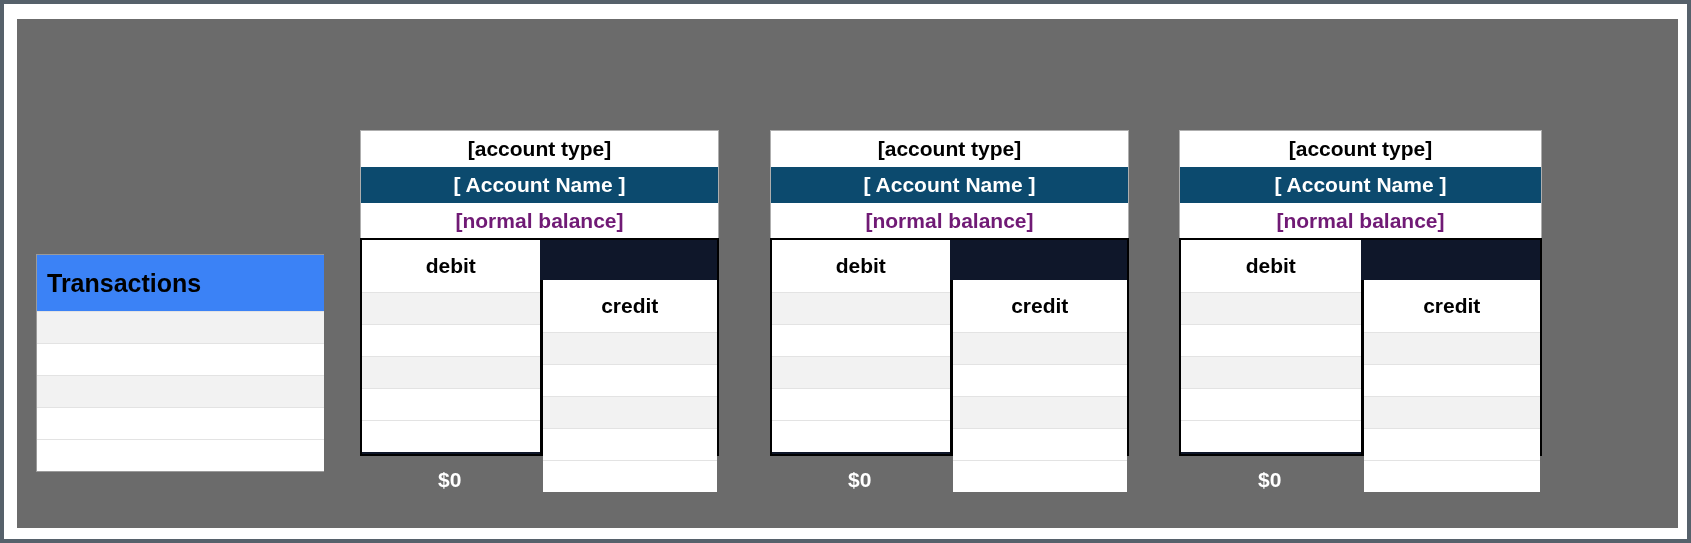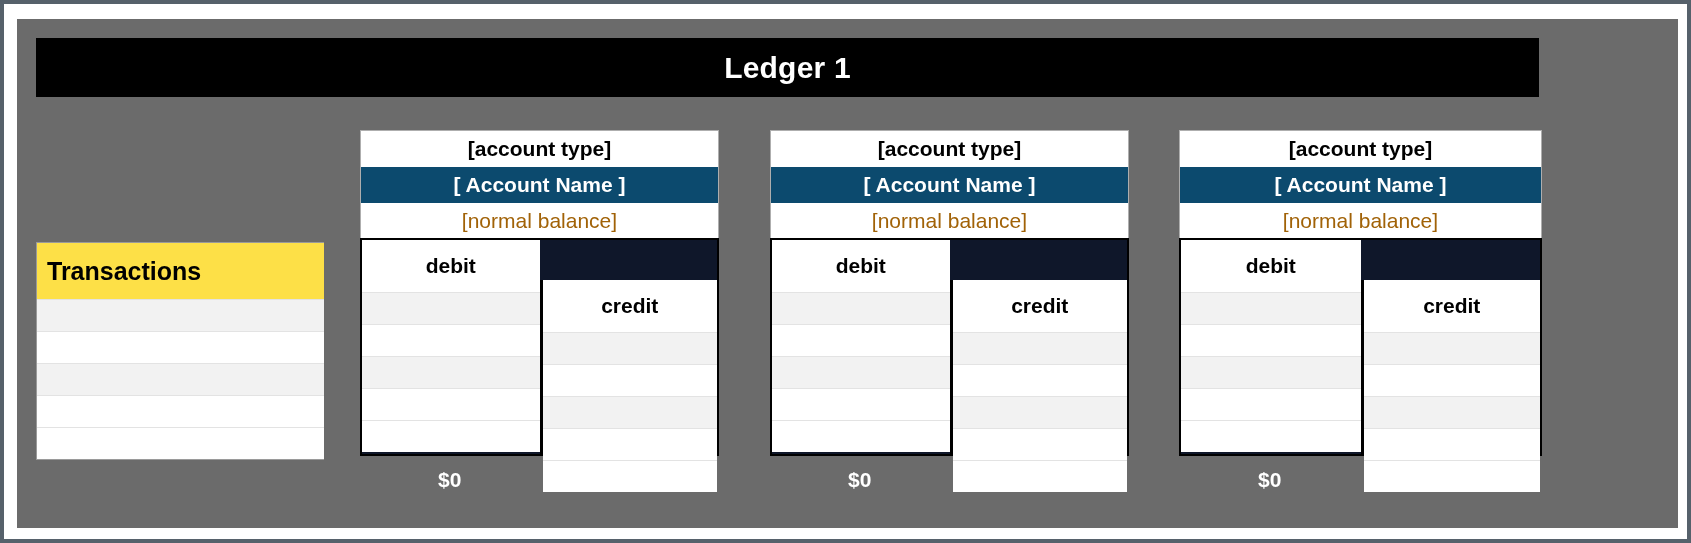--- a/index.html
+++ b/index.html
@@ -87,40 +87,40 @@
     color: #000000;
     font-weight: bold;
   }
   .acct-name {
     background: #0c4a6e;
     color: #ffffff;
     font-weight: bold;
   }
   .acct-balance {
     background: #ffffff;
-    color: #a16207;
-    font-weight: normal;
+    color: #701a75;
+    font-weight: bold;
   }
 
   
   .grid {
     position: absolute;
     left: 19px;
     top: 219px;
     height: 218px;
   }
 
   .txn-panel {
     position: absolute;
     left: 0px;
-    top: 4px;
+    top: 16px;
     width: 288px;
     height: 218px;
     box-sizing: border-box;
-    background: #fde047;
+    background: #3b82f6;
     border: 1px solid #9a9a9a;
     border-right: none;
   }
   .txn-label {
     position: absolute;
     left: 10px;
     top: 0px;
     height: 56px;
     display: flex;
     align-items: center;
@@ -213,21 +213,20 @@
     font-size: 21px;
     font-weight: bold;
   }
 </style>
 </head>
 <body>
 
 <div class="screen">
   <div class="canvas">
 
-    <div class="ledger-title">Ledger 1</div>
 
     <div class="accounts-strip">
 
       <div class="account-block b1">
         <div class="acct-type">[account type]</div>
         <div class="acct-name">[ Account Name ]</div>
         <div class="acct-balance">[normal balance]</div>
       </div>
 
       <div class="account-block b2">

